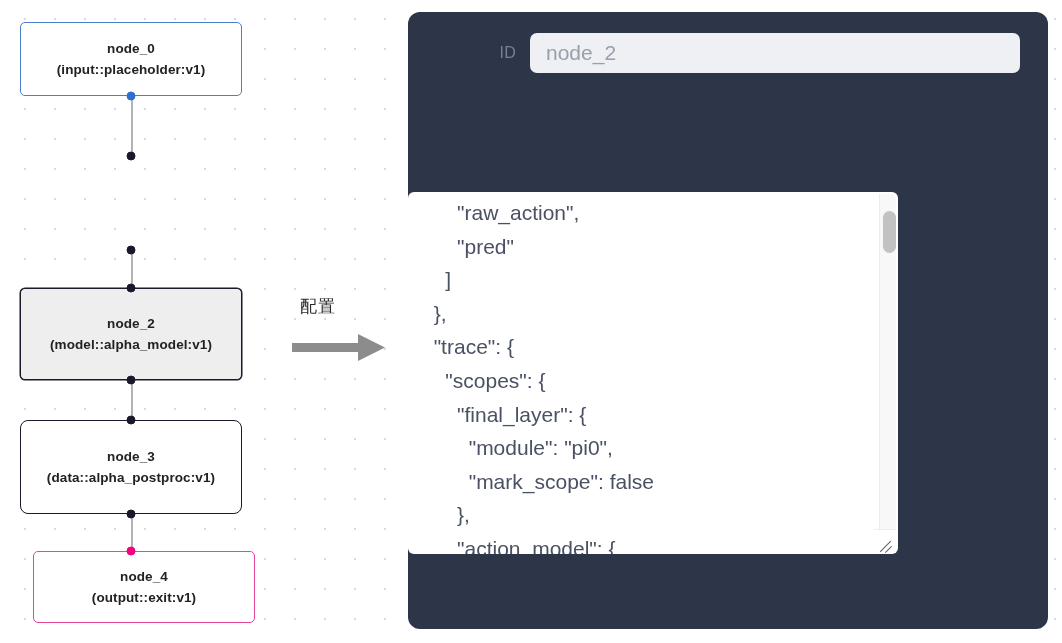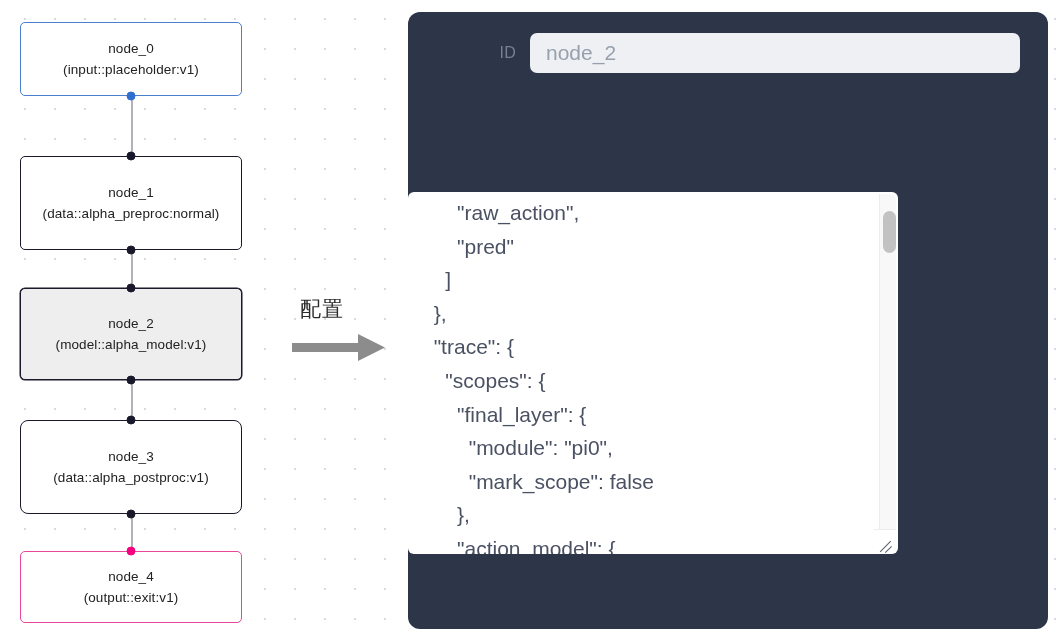--- a/index.html
+++ b/index.html
@@ -51,28 +51,29 @@
     border-radius: 5px;
     display: flex;
     align-items: center;
     justify-content: center;
     text-align: center;
     font-size: 13.5px;
     line-height: 21px;
     color: #222222;
     padding: 12px 10px;
     letter-spacing: 0.1px;
+    font-weight: bold;
   }
   .node .label {
     width: 100%;
     white-space: pre-line;
     word-break: break-all;
   }
   .node.node-input  { border-color: #4a7fd0; }
-  .node.node-output { border-color: #e8469a; }
+  .node.node-output { border-color: #e8469a; margin-left: 13px; }
   .node.selected {
     background: #eeeeee;
     border-color: #1a192b;
     box-shadow: 0 0 0 0.5px #1a192b;
   }
 
   .handle {
     position: absolute;
     width: 9px;
     height: 9px;
@@ -98,21 +99,21 @@
     position: absolute;
     left: 292px;
     top: 295px;
     width: 100px;
     height: 70px;
   }
   #arrow-caption {
     position: absolute;
     left: 8px;
     top: 0px;
-    font-size: 21px;
+    font-size: 17px;
     color: #2b2b2b;
     letter-spacing: 1px;
     font-family: Liberation Serif, serif;
   }
   #arrow-shape {
     position: absolute;
     left: 0;
     top: 38px;
   }
 
@@ -269,24 +270,20 @@
     <div class="edge" style="left:131px; top:249px; height:40px;"></div>
     <div class="edge" style="left:131px; top:379px; height:42px;"></div>
     <div class="edge" style="left:131px; top:513px; height:39px;"></div>
 
     <div class="node node-input" style="left:20px; top:22px; width:222px; height:74px;">
       <span class="label">node_0
 (input::placeholder:v1)</span>
     </div>
     <div class="handle blue" style="left:131px; top:96px;"></div>
 
-    <div class="node" style="left:20px; top:156px; width:222px; height:94px;">
-      <span class="label">node_1
-(data::alpha_preproc:normal)</span>
-    </div>
     <div class="handle" style="left:131px; top:156px;"></div>
     <div class="handle" style="left:131px; top:250px;"></div>
 
     <div class="node selected" style="left:20px; top:288px; width:222px; height:92px;">
       <span class="label">node_2
 (model::alpha_model:v1)</span>
     </div>
     <div class="handle" style="left:131px; top:288px;"></div>
     <div class="handle" style="left:131px; top:380px;"></div>
 

